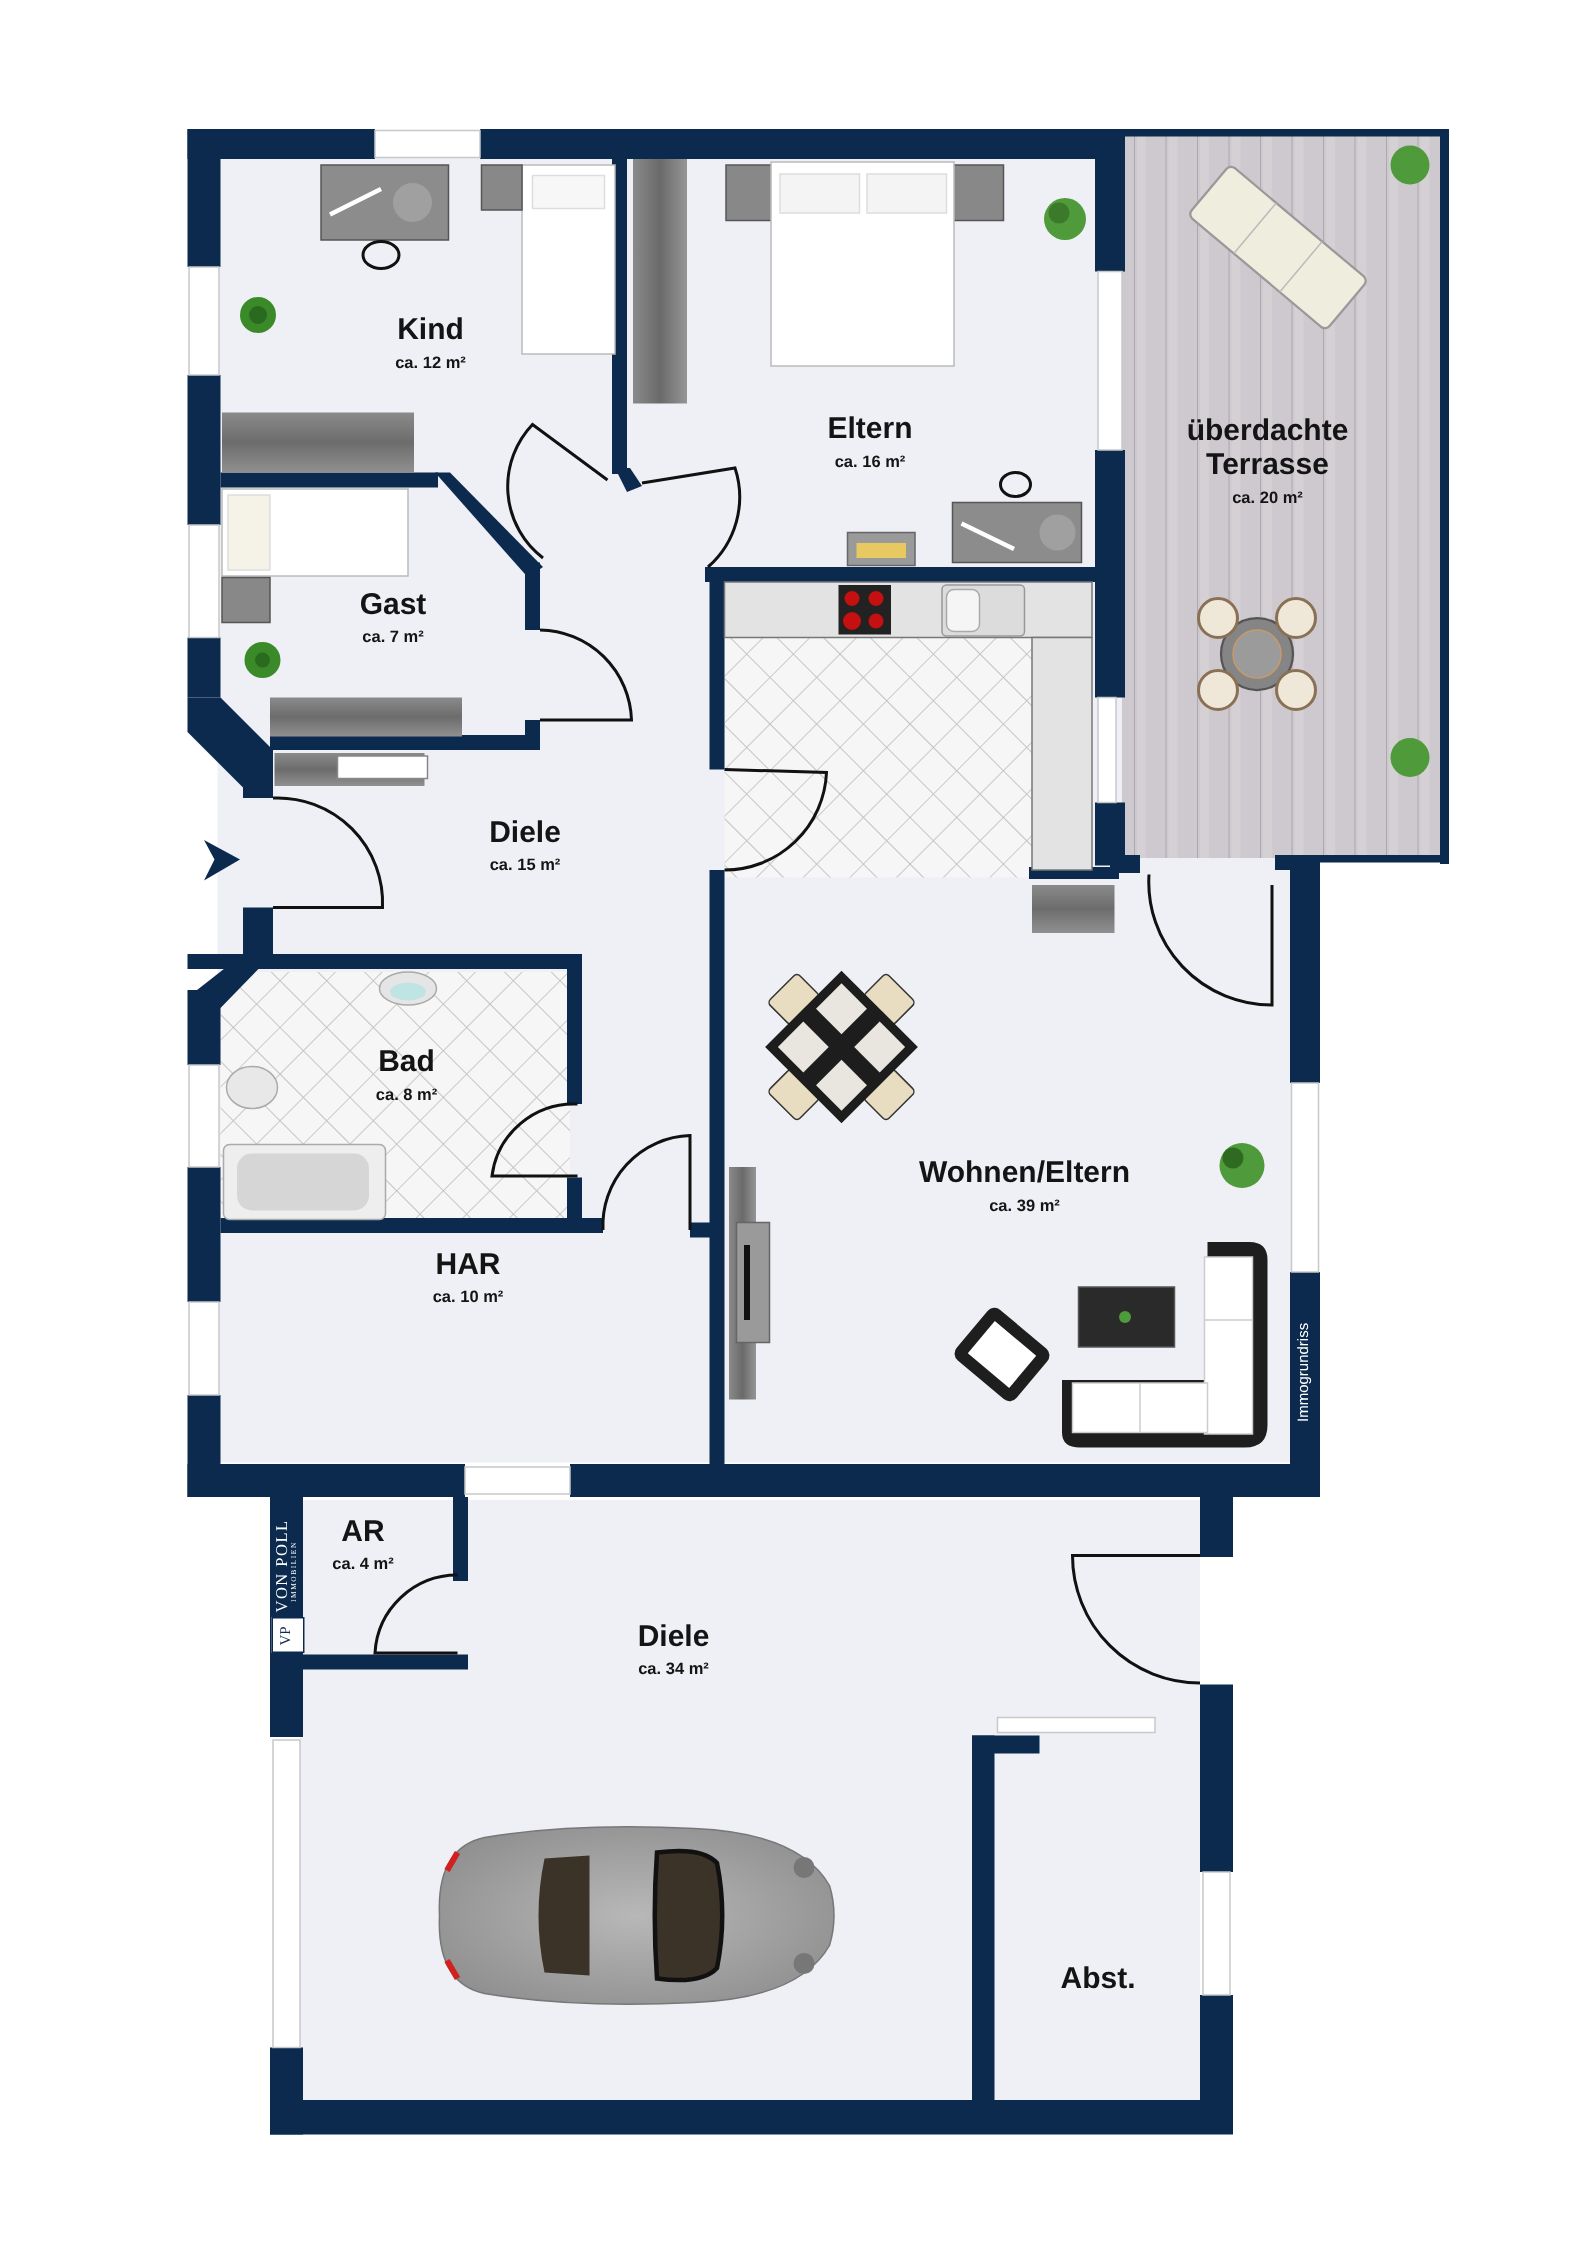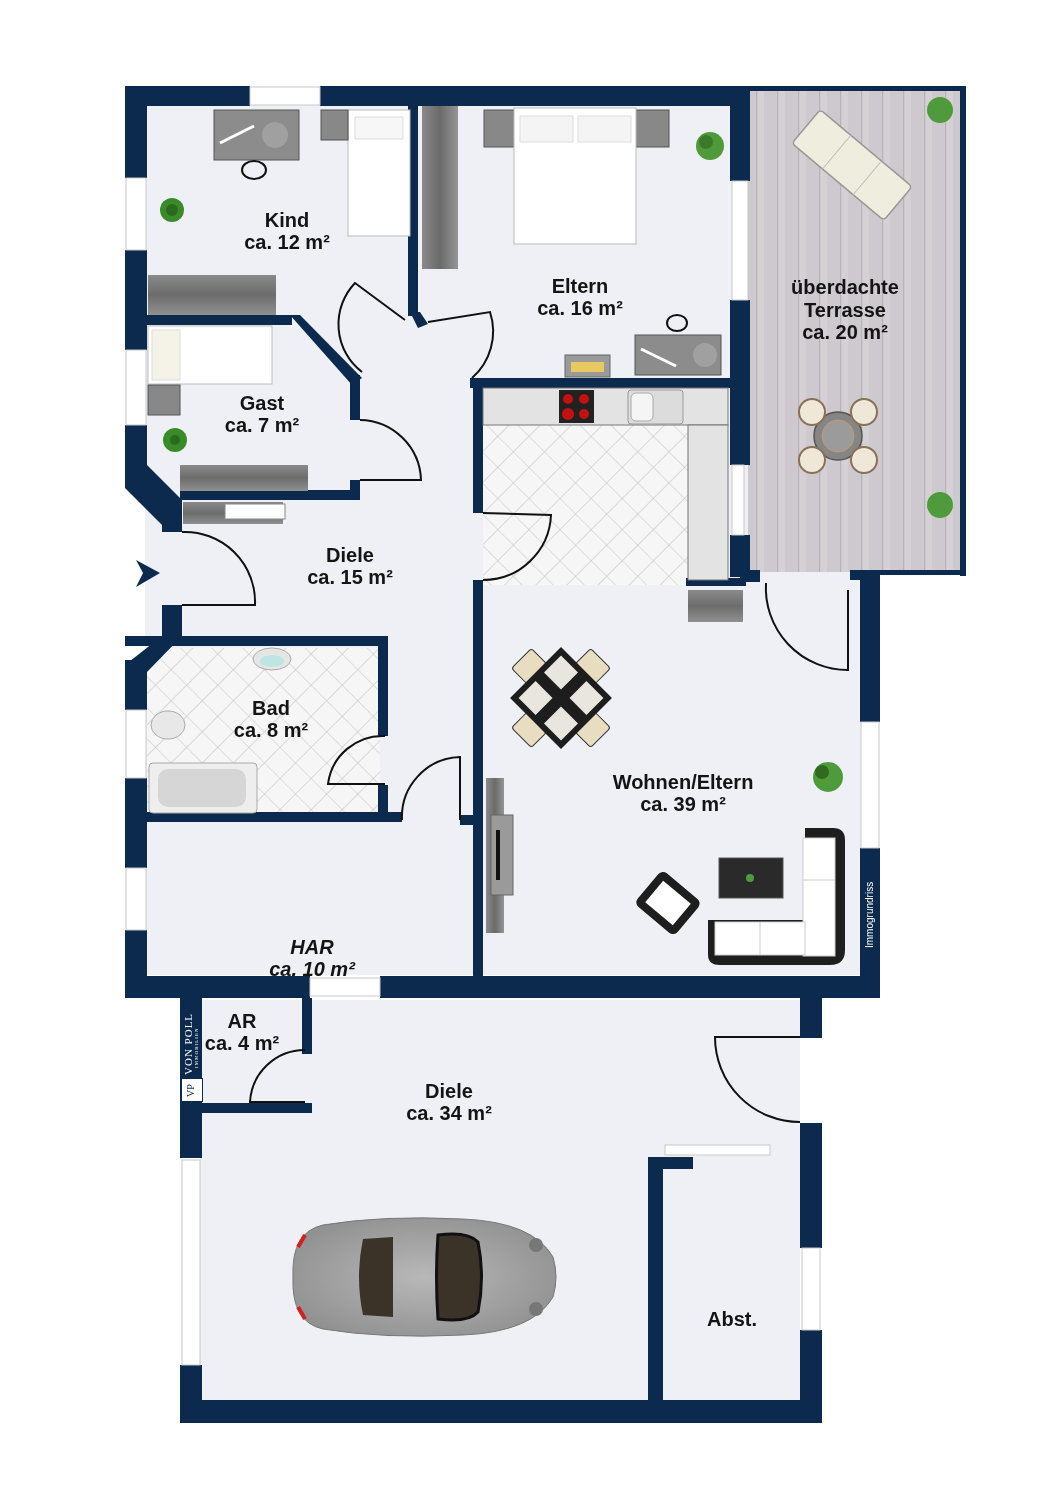--- a/index.html
+++ b/index.html
@@ -2,21 +2,21 @@
 <html><head>
 <meta charset="utf-8">
 <style>
   html, body { margin: 0; padding: 0; background: #ffffff; }
   body { width: 1060px; height: 1500px; position: relative; overflow: hidden;
          font-family: "Liberation Sans", sans-serif; }
   #plan { position: absolute; left: 0; top: 0; width: 1060px; height: 1500px; }
   .room-label { position: absolute; text-align: center; color: #141414;
                 transform: translateX(-50%); white-space: nowrap; }
   .room-name { font-weight: bold; font-size: 20px; line-height: 23px; display: block; }
-  .room-area { font-weight: bold; font-size: 20px; line-height: 20px; display: block; }
+  .room-area { font-weight: bold; font-size: 11px; line-height: 20px; display: block; }
   .vlabel { position: absolute; color: #ffffff; font-size: 10px;
             transform: rotate(-90deg); transform-origin: left top; white-space: nowrap; }
   .brand { position: absolute; color: #ffffff; font-family: "Liberation Serif", serif;
            transform: rotate(-90deg); transform-origin: left top; white-space: nowrap; }
 </style>
 </head>
 <body>
 
 <svg id="plan" viewBox="0 0 1060 1500" xmlns="http://www.w3.org/2000/svg">
   <defs>
@@ -331,21 +331,21 @@
   <span class="room-area">ca. 15 m²</span>
 </div>
 <div class="room-label" style="left:271px; top:697px;">
   <span class="room-name">Bad</span>
   <span class="room-area">ca. 8 m²</span>
 </div>
 <div class="room-label" style="left:683px; top:771px;">
   <span class="room-name">Wohnen/Eltern</span>
   <span class="room-area">ca. 39 m²</span>
 </div>
-<div class="room-label" style="left:312px; top:936px;font-style:italic;">
+<div class="room-label" style="left:312px; top:832px;">
   <span class="room-name">HAR</span>
   <span class="room-area">ca. 10 m²</span>
 </div>
 <div class="room-label" style="left:242px; top:1010px;">
   <span class="room-name">AR</span>
   <span class="room-area">ca. 4 m²</span>
 </div>
 <div class="room-label" style="left:449px; top:1080px;">
   <span class="room-name">Diele</span>
   <span class="room-area">ca. 34 m²</span>

